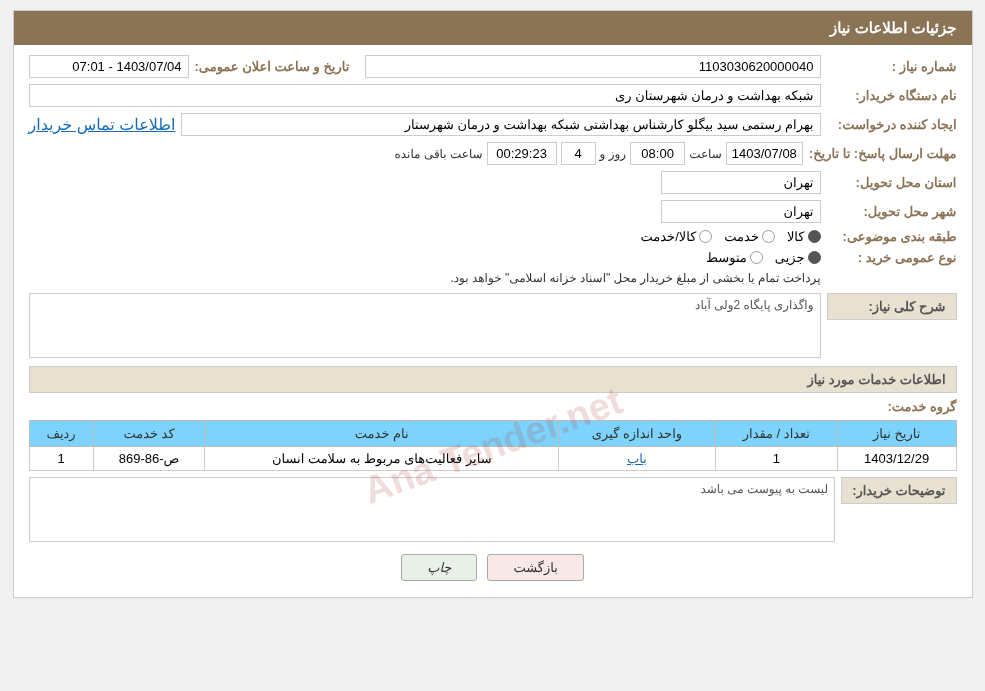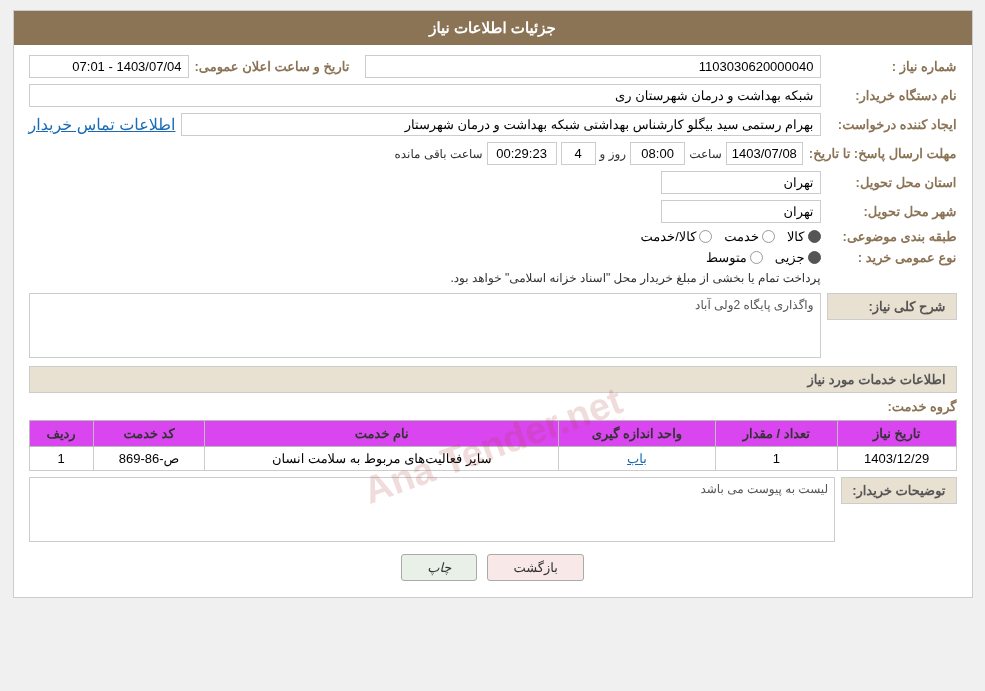--- a/index.html
+++ b/index.html
@@ -12,21 +12,20 @@
     }
     .main-container {
       background: #fff;
       border: 1px solid #ccc;
       max-width: 960px;
       margin: 0 auto;
     }
     .header-bar {
       background: #8B7355;
       color: #fff;
-      text-align: center;
       padding: 8px 15px;
       font-size: 15px;
       font-weight: bold;
     }
     .content {
       padding: 10px 15px;
     }
     .row {
       display: flex;
       align-items: center;
@@ -108,25 +107,25 @@
       color: #333;
       text-align: right;
       line-height: 1.5;
     }
     table {
       width: 100%;
       border-collapse: collapse;
       margin-top: 4px;
     }
     th {
-      background: #d946ef;
+      background: #7dd3fc;
       border: 1px solid #bbb;
       padding: 5px 6px;
       text-align: center;
-      font-weight: bold;
+      font-weight: normal;
       color: #333;
     }
     td {
       border: 1px solid #ccc;
       padding: 4px 6px;
       text-align: center;
       background: #fff;
     }
     td.link-cell {
       color: #1a6bb5;

